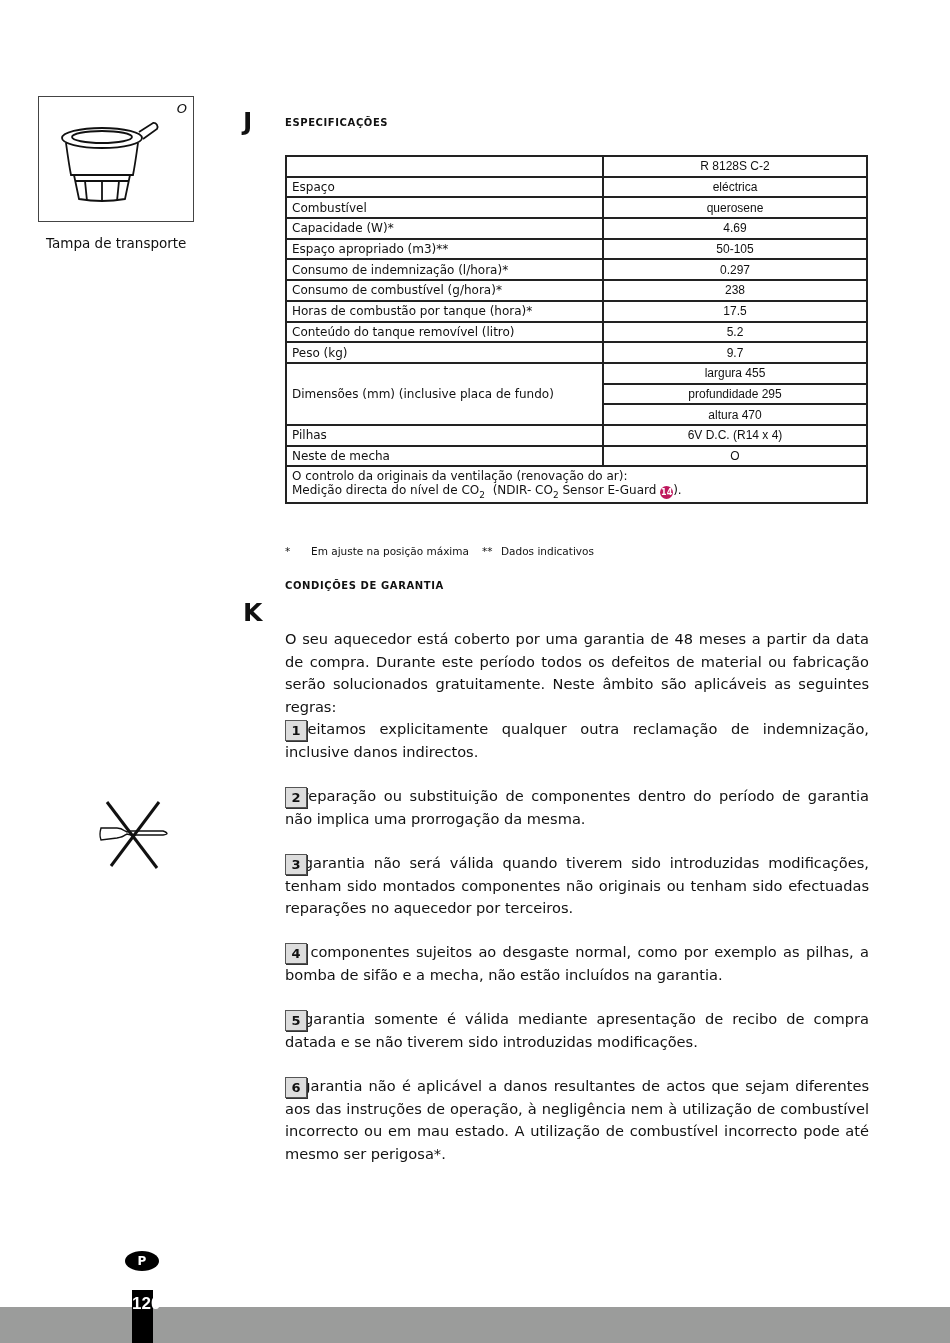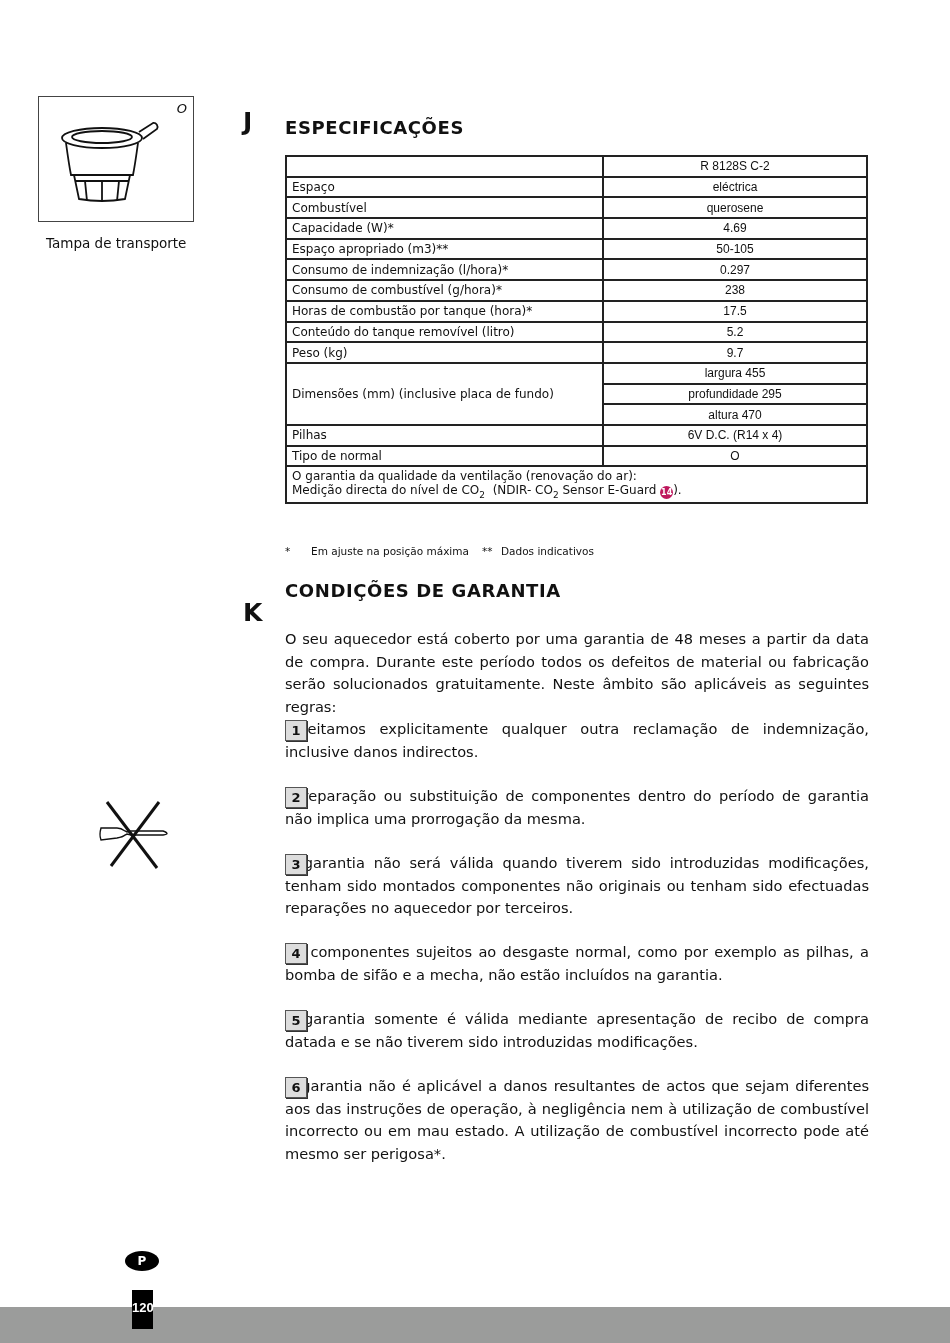--- a/index.html
+++ b/index.html
@@ -3,39 +3,39 @@
 <meta charset="utf-8">
 <style>
   html, body { margin:0; padding:0; }
   body { width:950px; height:1343px; position:relative; background:#fff; overflow:hidden;
          font-family:"DejaVu Sans", sans-serif; color:#111; }
   .abs { position:absolute; }
   .fig-box { left:38px; top:96px; width:156px; height:126px; border:1px solid #444; box-sizing:border-box; }
   .fig-letter { right:6px; top:4px; font-style:italic; font-size:13px; }
   .fig-caption { left:46px; top:235px; font-size:13.5px; }
   .sec-letter { font-weight:bold; font-size:25px; }
-  .sec-title { font-weight:bold; font-size:18px; letter-spacing:0.6px; }
+  .sec-title { font-weight:bold; font-size:10px; letter-spacing:0.6px; }
   table.spec { position:absolute; left:285px; top:155px; width:583px; border-collapse:collapse; font-size:12px; }
   table.spec td { border:2px solid #222; height:18.7px; padding:0 5px; line-height:18px; }
   table.spec td.v { text-align:center; width:252px; font-family:"Liberation Sans", sans-serif; }
   table.spec td.note { line-height:14px; padding:2px 5px 0 5px; height:30px; }
   sub { font-size:9px; vertical-align:-4px; }
   .circ { display:inline-block; width:13px; height:13px; border-radius:50%; background:#be185d; color:#fff; font-size:8px;
           text-align:center; line-height:13px; font-weight:bold; vertical-align:-1px; }
   .footnote { top:545px; font-size:10.5px; }
   .para { left:285px; top:628px; width:584px; font-size:14.6px; line-height:22.5px; text-align:justify; }
   .item { left:285px; width:584px; font-size:14.6px; line-height:22.5px; }
   .num { position:absolute; left:0; top:2px; width:20px; height:19px; background:#ddd; border:1px solid #555;
          box-shadow:1px 1px 0 #333; font-weight:bold; font-size:13px; text-align:center; line-height:19px; }
   .itext { text-align:justify; }
   .lang-badge { left:125px; top:1251px; width:34px; height:20px; background:#000; color:#fff; border-radius:50%;
                 text-align:center; font-weight:bold; font-size:12px; line-height:20px; }
   .page-band { left:0; top:1307px; width:950px; height:36px; background:#9b9c9b; }
-  .page-num { left:132px; top:1290px; width:21px; height:39px; background:#000; color:#fff; font-size:13px;
-              text-align:center; padding-top:10px; box-sizing:border-box; font-family:"Liberation Sans", sans-serif; font-weight:bold;}
+  .page-num { left:132px; top:1290px; width:21px; height:53px; background:#000; color:#fff; font-size:17px;
+              text-align:center; padding-top:4px; box-sizing:border-box; font-family:"Liberation Sans", sans-serif; font-weight:bold;}
 </style>
 </head>
 <body>
 
 <div class="abs fig-box">
   <span class="abs fig-letter">O</span>
   <svg class="abs" style="left:18px;top:18px" width="110" height="90" viewBox="0 0 110 90">
     <g fill="none" stroke="#111" stroke-width="1.8">
       <ellipse cx="45" cy="23" rx="40" ry="10" fill="#fff"></ellipse>
       <ellipse cx="45" cy="22" rx="30" ry="6"></ellipse>
@@ -104,26 +104,26 @@
         <td class="v">profundidade 295</td>
       </tr>
   <tr>
         <td class="v">altura 470</td>
       </tr>
   <tr>
         <td>Pilhas</td>
         <td class="v">6V D.C. (R14 x 4)</td>
       </tr>
   <tr>
-        <td>Tipo de normal</td>
+        <td>Neste de mecha</td>
         <td class="v">O</td>
       </tr>
   <tr>
     <td colspan="2" class="note">
-      <span>O garantia da qualidade da ventilação (renovação do ar):</span><br>
+      <span>O controlo da originais da ventilação (renovação do ar):</span><br>
       <span>Medição directa do nível de CO</span><sub>2</sub><span style="white-space:pre">  (NDIR- CO</span><sub>2</sub><span style="white-space:pre"> Sensor E-Guard </span><span class="circ">14</span><span>).</span>
     </td>
   </tr>
 </tbody>
   </table>
 
 <div class="abs footnote" style="left:285px">*</div>
 <div class="abs footnote" style="left:311px">Em ajuste na posição máxima</div>
 <div class="abs footnote" style="left:482px">**</div>
 <div class="abs footnote" style="left:501px">Dados indicativos</div>

